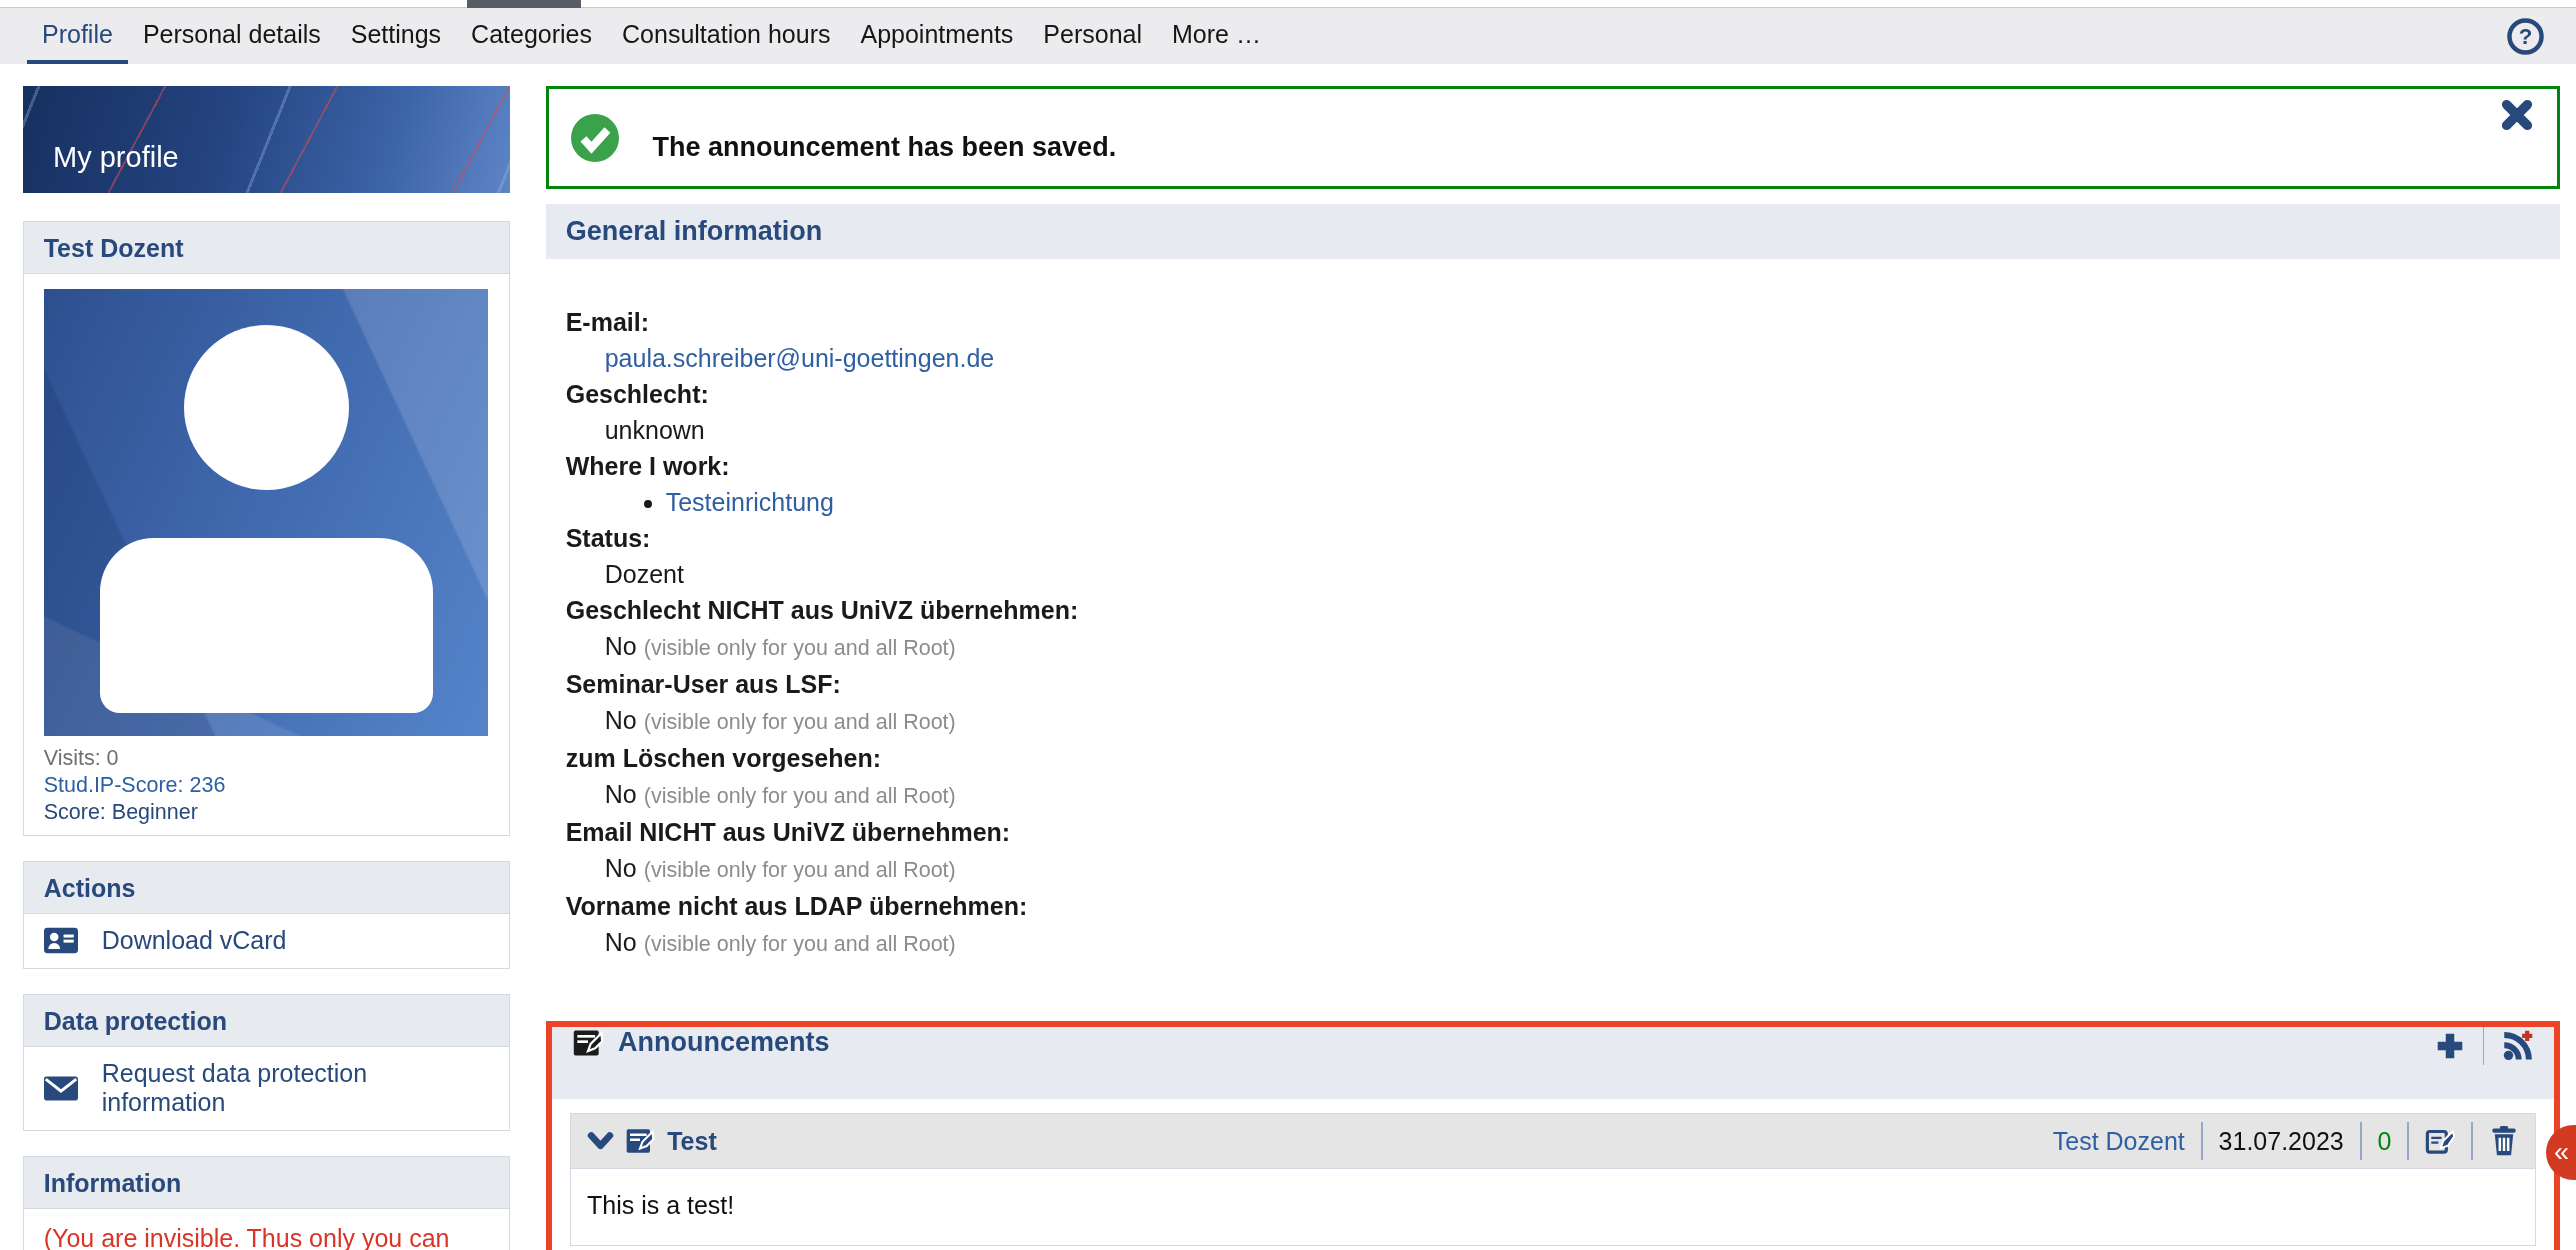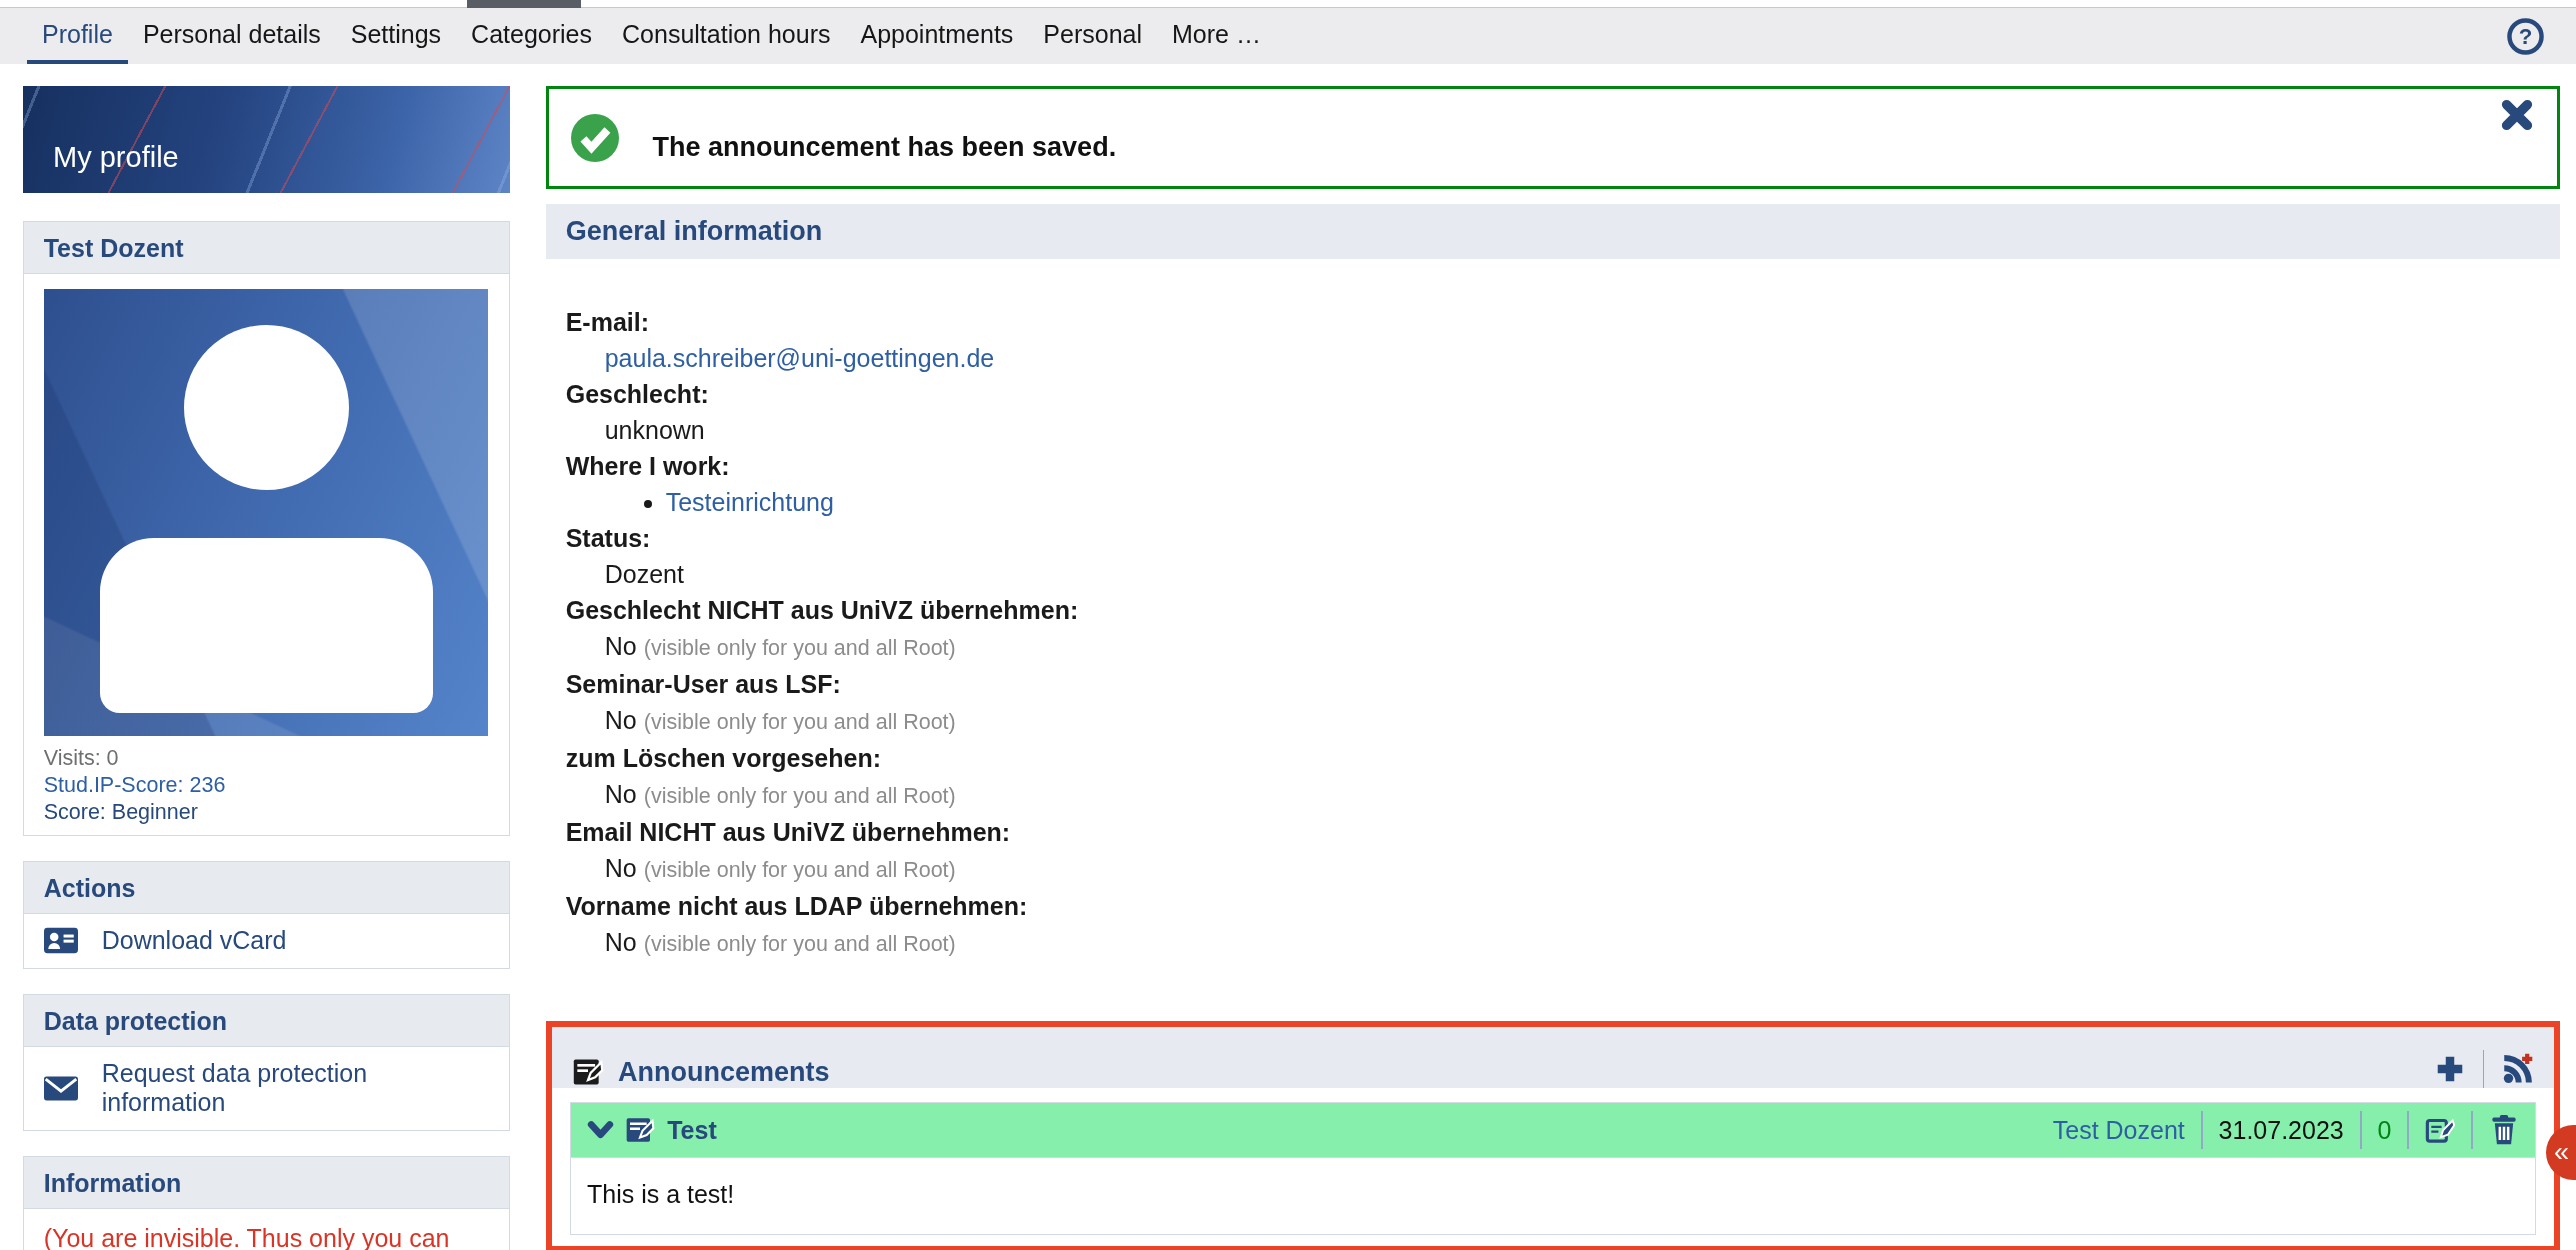--- a/index.html
+++ b/index.html
@@ -80,30 +80,30 @@
   .gi-header { background: #e7ebf1; height: 55px; line-height: 55px; padding: 0 19.7px; font-size: 27px; font-weight: 700; color: #28497c; }
   .gi-body { padding: 45px 19.7px 12.5px; font-size: 25px; color: #1a1a1a; }
   .gi-label { font-weight: 700; line-height: 36px; }
   .gi-value { line-height: 36px; padding-left: 39px; }
   .gi-link { color: #2e5fa3; cursor: pointer; text-decoration: none; }
   .gi-ul { list-style: disc; padding-left: 100px; line-height: 36px; }
   .gi-note { font-size: 21.5px; color: #8c8c8c; margin-left: 7.2px; }
 
   
   .announcements { border: 6.3px solid #ea4326; margin-top: 47px; background: #fff; }
-  .ann-header { background: #e7ebf1; height: 61px; display: flex; align-items: flex-end; padding: 0 19.7px; }
+  .ann-header { background: #e7ebf1; height: 72px; display: flex; align-items: flex-start; padding: 0 19.7px; }
   .ann-header .news-ic { width: 32px; height: 32px; color: #1c1c1c; flex: none; }
   .ann-title { font-size: 27px; font-weight: 700; color: #28497c; margin-left: 14.3px; }
   .spacer { flex: 1; }
   .ann-actions { display: flex; align-items: center; gap: 16px; color: #28497c; }
   .ann-actions svg { width: 34px; height: 34px; cursor: pointer; }
   .v-divider { width: 1.8px; height: 38px; background: #93a7c7; }
 
   .ann-item { margin: 14.3px 18px 10.7px; border: 1.8px solid #d4dae4; }
-  .ann-item-header { background: #86efac; height: 55px; display: flex; align-items: center; padding: 0 16px; border-bottom: 1.8px solid #d4dae4; }
+  .ann-item-header { background: #e5e5e5; height: 55px; display: flex; align-items: center; padding: 0 16px; border-bottom: 1.8px solid #d4dae4; }
   .ann-item-header .chev { width: 27px; height: 27px; color: #28497c; cursor: pointer; flex: none; }
   .ann-item-header .news-ic { width: 30px; height: 30px; color: #28497c; margin-left: 10.7px; flex: none; }
   .ann-item-title { font-size: 25px; font-weight: 700; color: #28497c; margin-left: 12.5px; cursor: pointer; }
   .meta { margin-left: auto; display: flex; align-items: center; gap: 16px; font-size: 25px; }
   .meta .author { color: #2e5fa3; cursor: pointer; }
   .meta .date { color: #111; }
   .meta .count { color: #008512; }
   .meta svg { width: 30px; height: 30px; color: #28497c; cursor: pointer; }
   .ann-item-body { padding: 21.5px 16px 25px; font-size: 25px; color: #111; }
 

